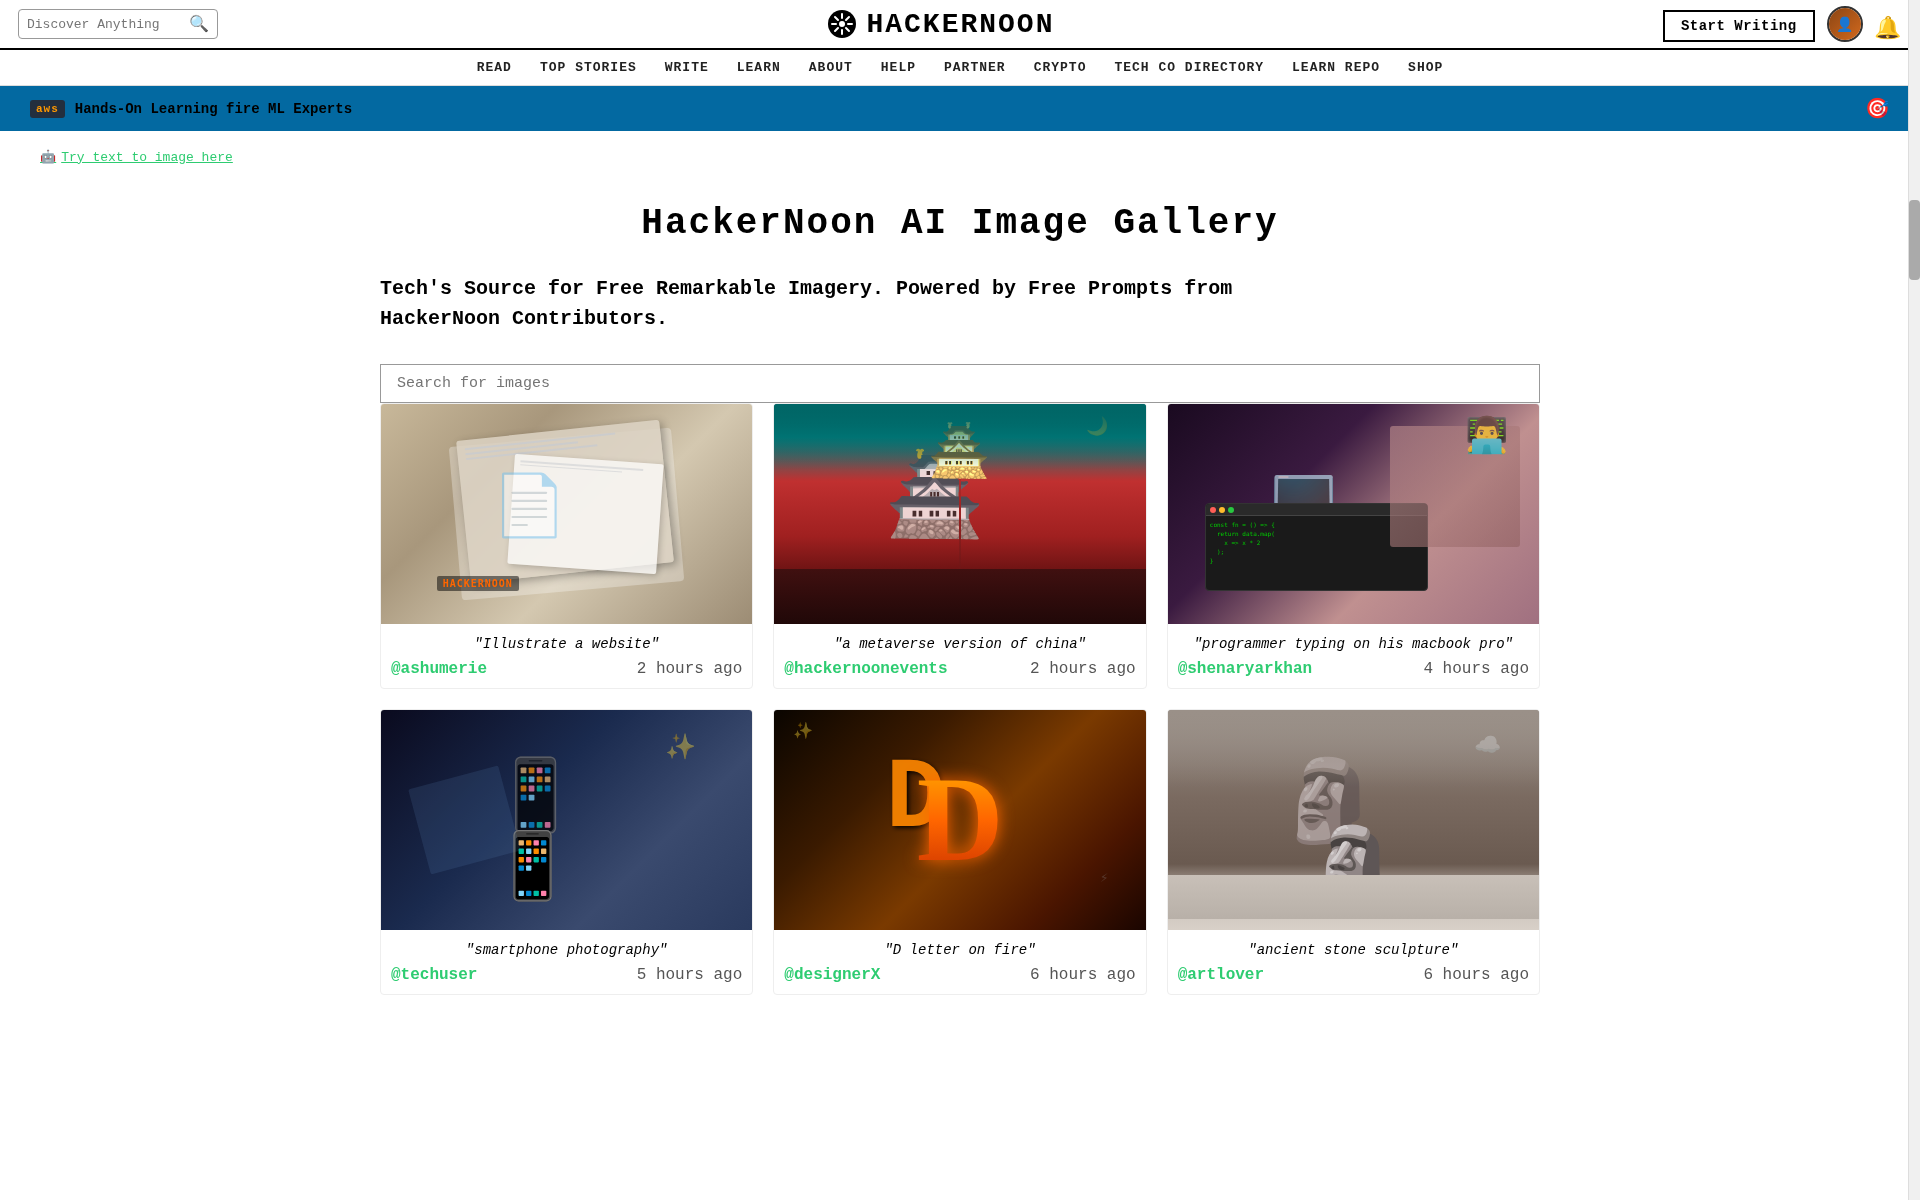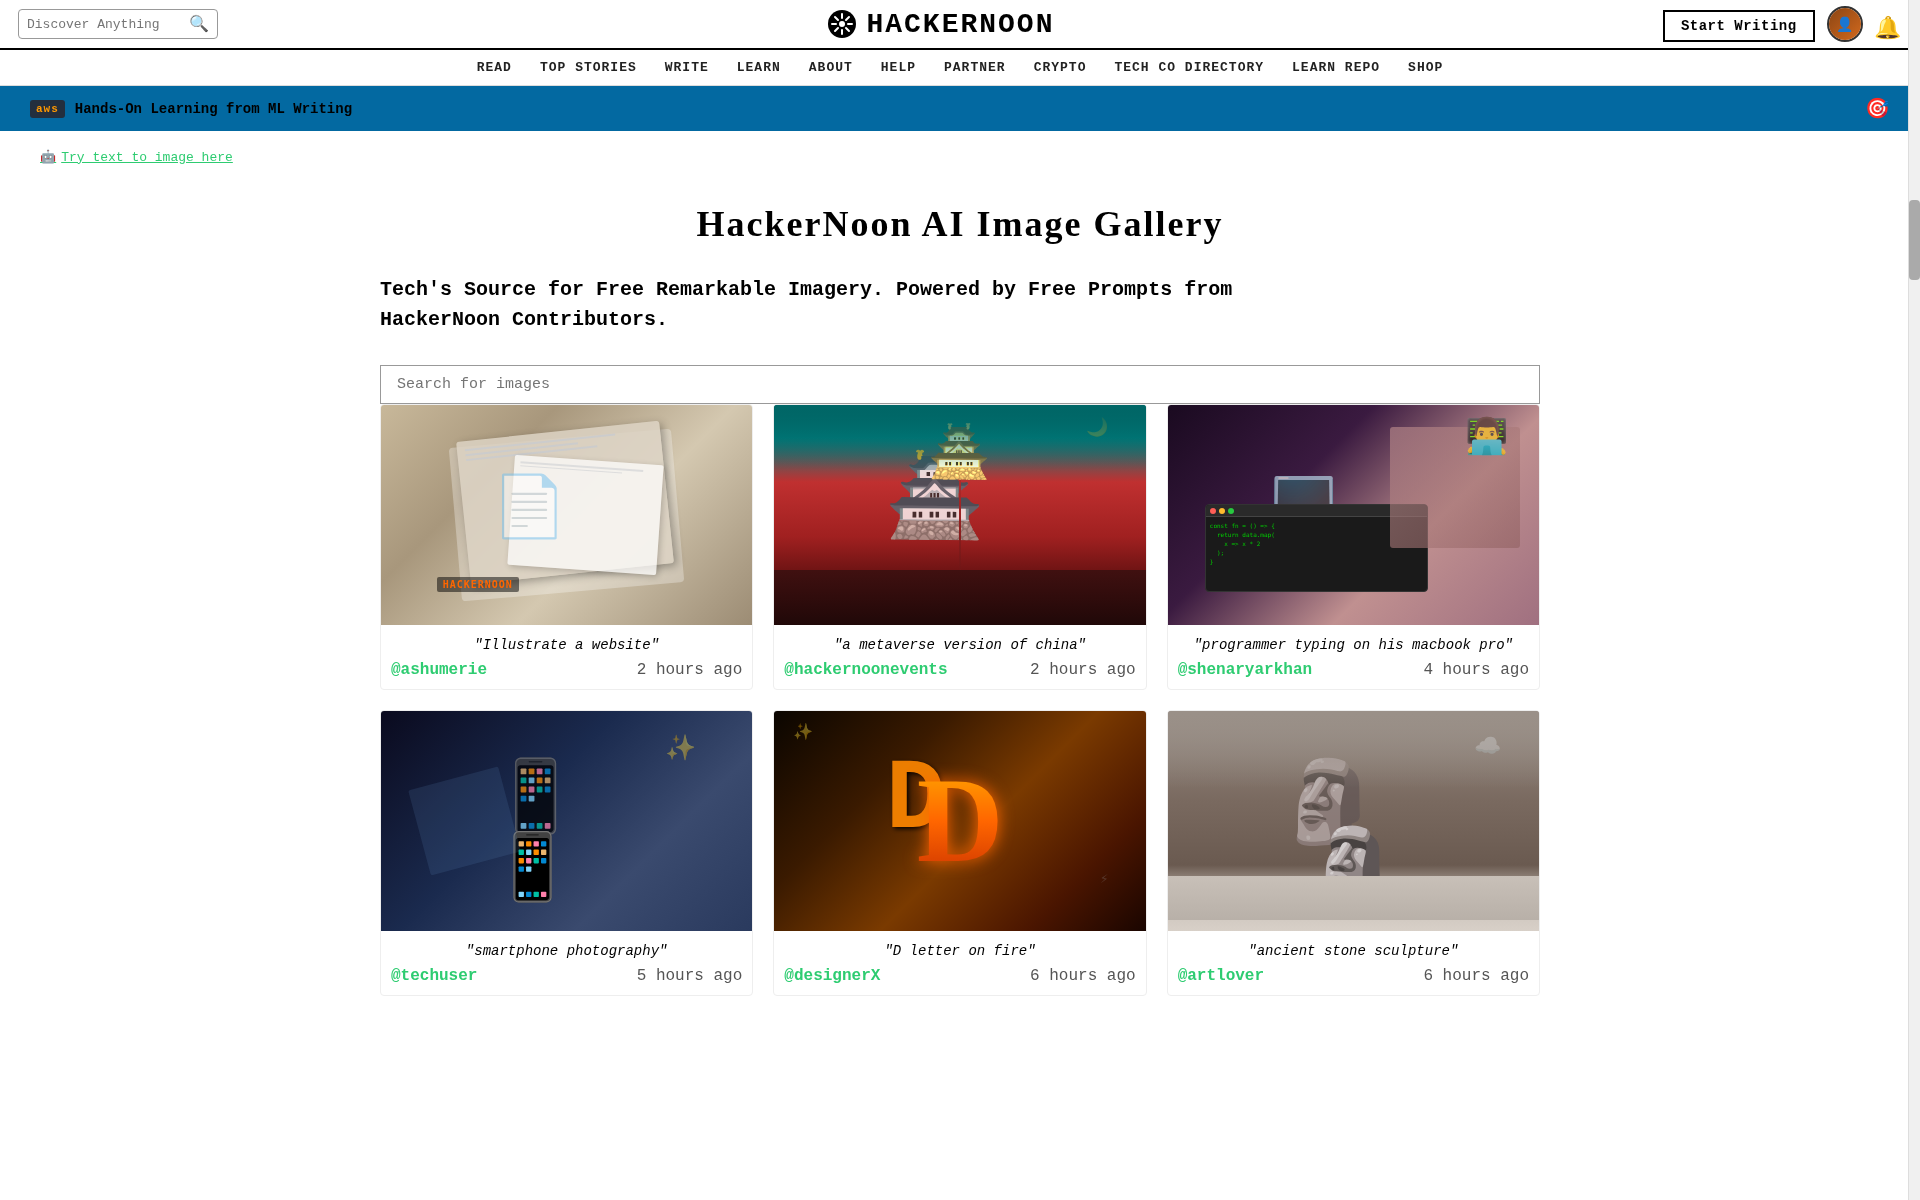--- a/index.html
+++ b/index.html
@@ -137,21 +137,21 @@
       max-width: 1200px;
       margin: 0 auto;
       padding: 0 20px;
     }
     .page-title {
       text-align: center;
       font-size: 36px;
       font-weight: 900;
       letter-spacing: 2px;
       margin: 20px 0 30px;
-      font-family: Liberation Serif, serif;
+      font-family: Liberation Mono, monospace;
     }
     .subtitle {
       font-size: 20px;
       font-weight: bold;
       line-height: 1.5;
       margin-bottom: 30px;
       font-family: 'Courier New', Courier, monospace;
       max-width: 900px;
     }
 
@@ -271,21 +271,21 @@
   <a href="#">PARTNER</a>
   <a href="#">CRYPTO</a>
   <a href="#">TECH CO DIRECTORY</a>
   <a href="#">LEARN REPO</a>
   <a href="#">SHOP</a>
 </nav>
 
 <div class="banner">
   <div class="banner-content">
     <span class="aws-badge">aws</span>
-    <span>Hands-On Learning from ML Writing</span>
+    <span>Hands-On Learning fire ML Experts</span>
   </div>
   <div class="banner-right">🎯</div>
 </div>
 
 <div style="padding: 8px 20px;">
   <span class="try-link">
     <span>🤖</span>
     <span>Try text to image here</span>
   </span>
 </div>

